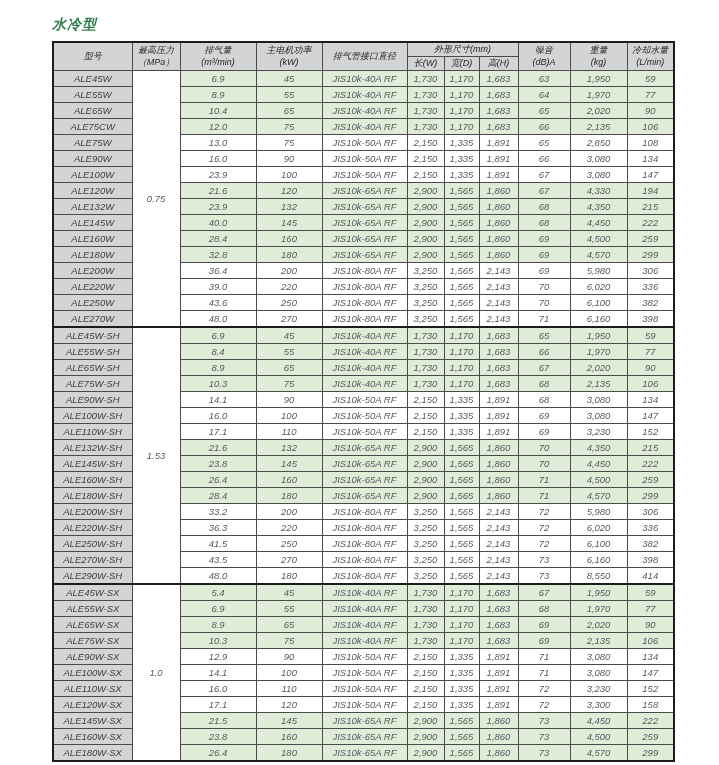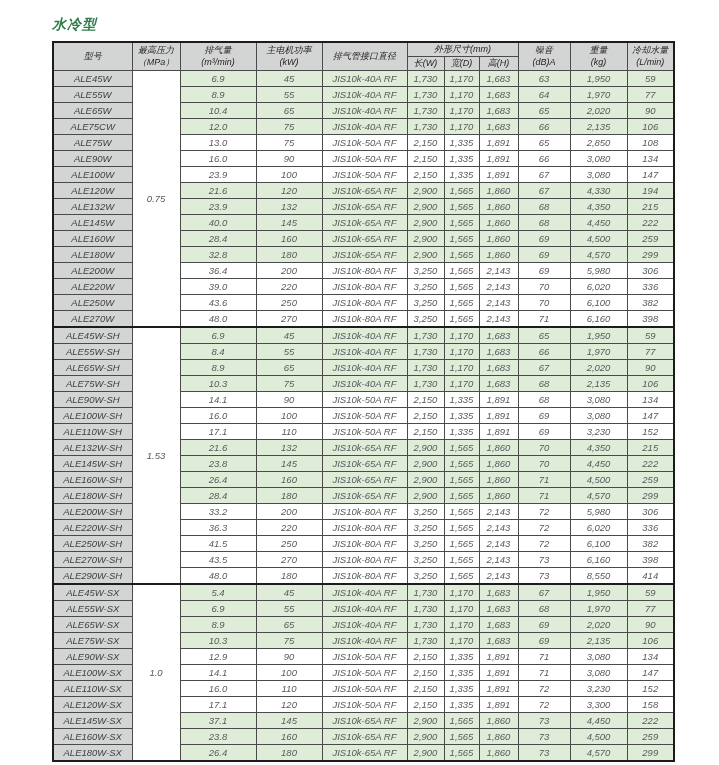--- a/index.html
+++ b/index.html
@@ -608,21 +608,21 @@
           <td class="num">JIS10k-50A RF</td>
           <td class="num">2,150</td>
           <td class="num">1,335</td>
           <td class="num">1,891</td>
           <td class="num">72</td>
           <td class="num">3,300</td>
           <td class="num">158</td>
         </tr>
         <tr>
           <td class="model">ALE145W-SX</td>
-          <td class="num green">37.1</td>
+          <td class="num green">21.5</td>
           <td class="num green">145</td>
           <td class="num green">JIS10k-65A RF</td>
           <td class="num green">2,900</td>
           <td class="num green">1,565</td>
           <td class="num green">1,860</td>
           <td class="num green">73</td>
           <td class="num green">4,450</td>
           <td class="num green">222</td>
         </tr>
         <tr>

